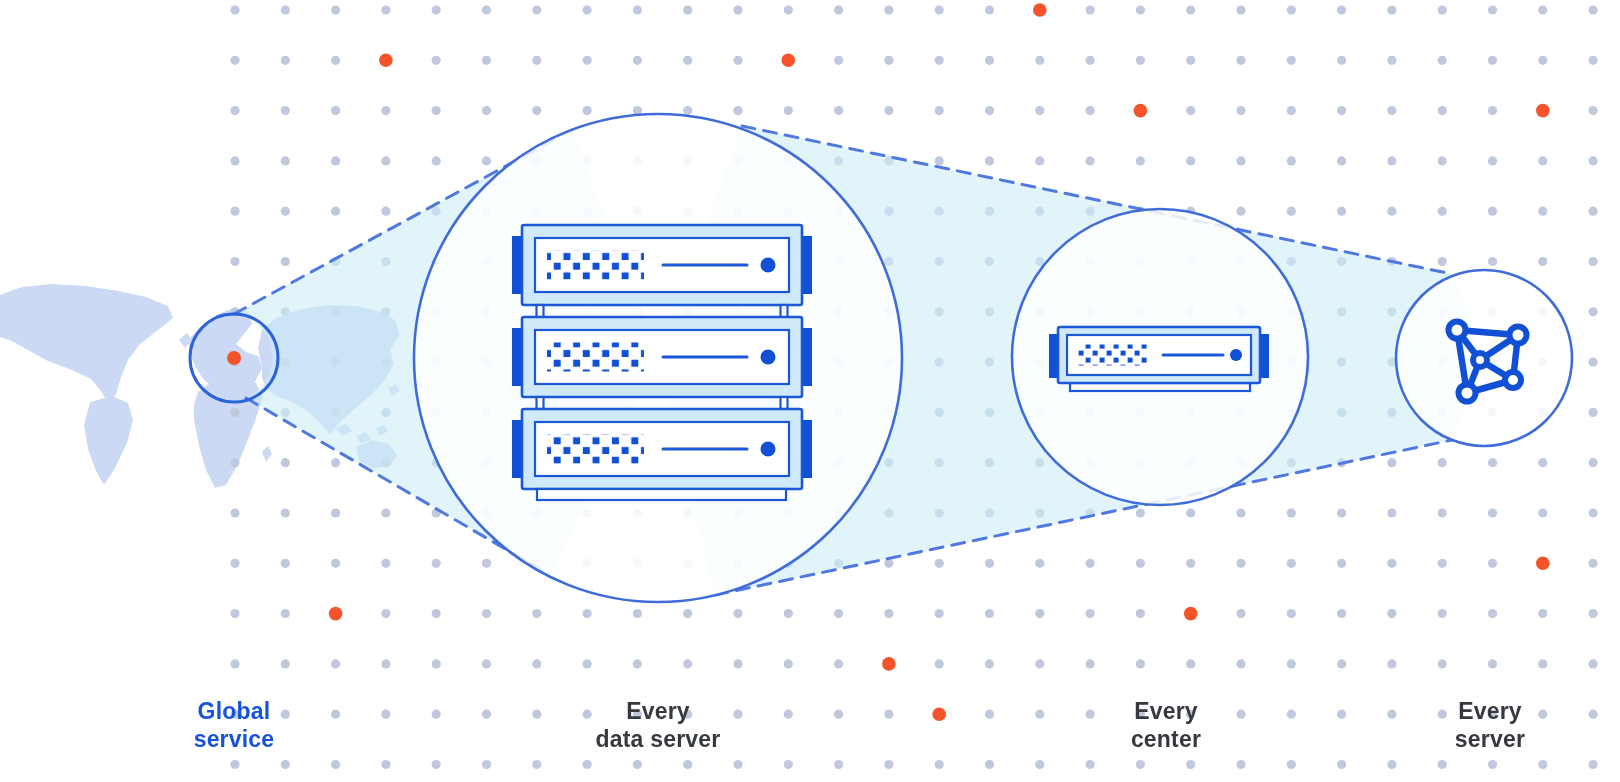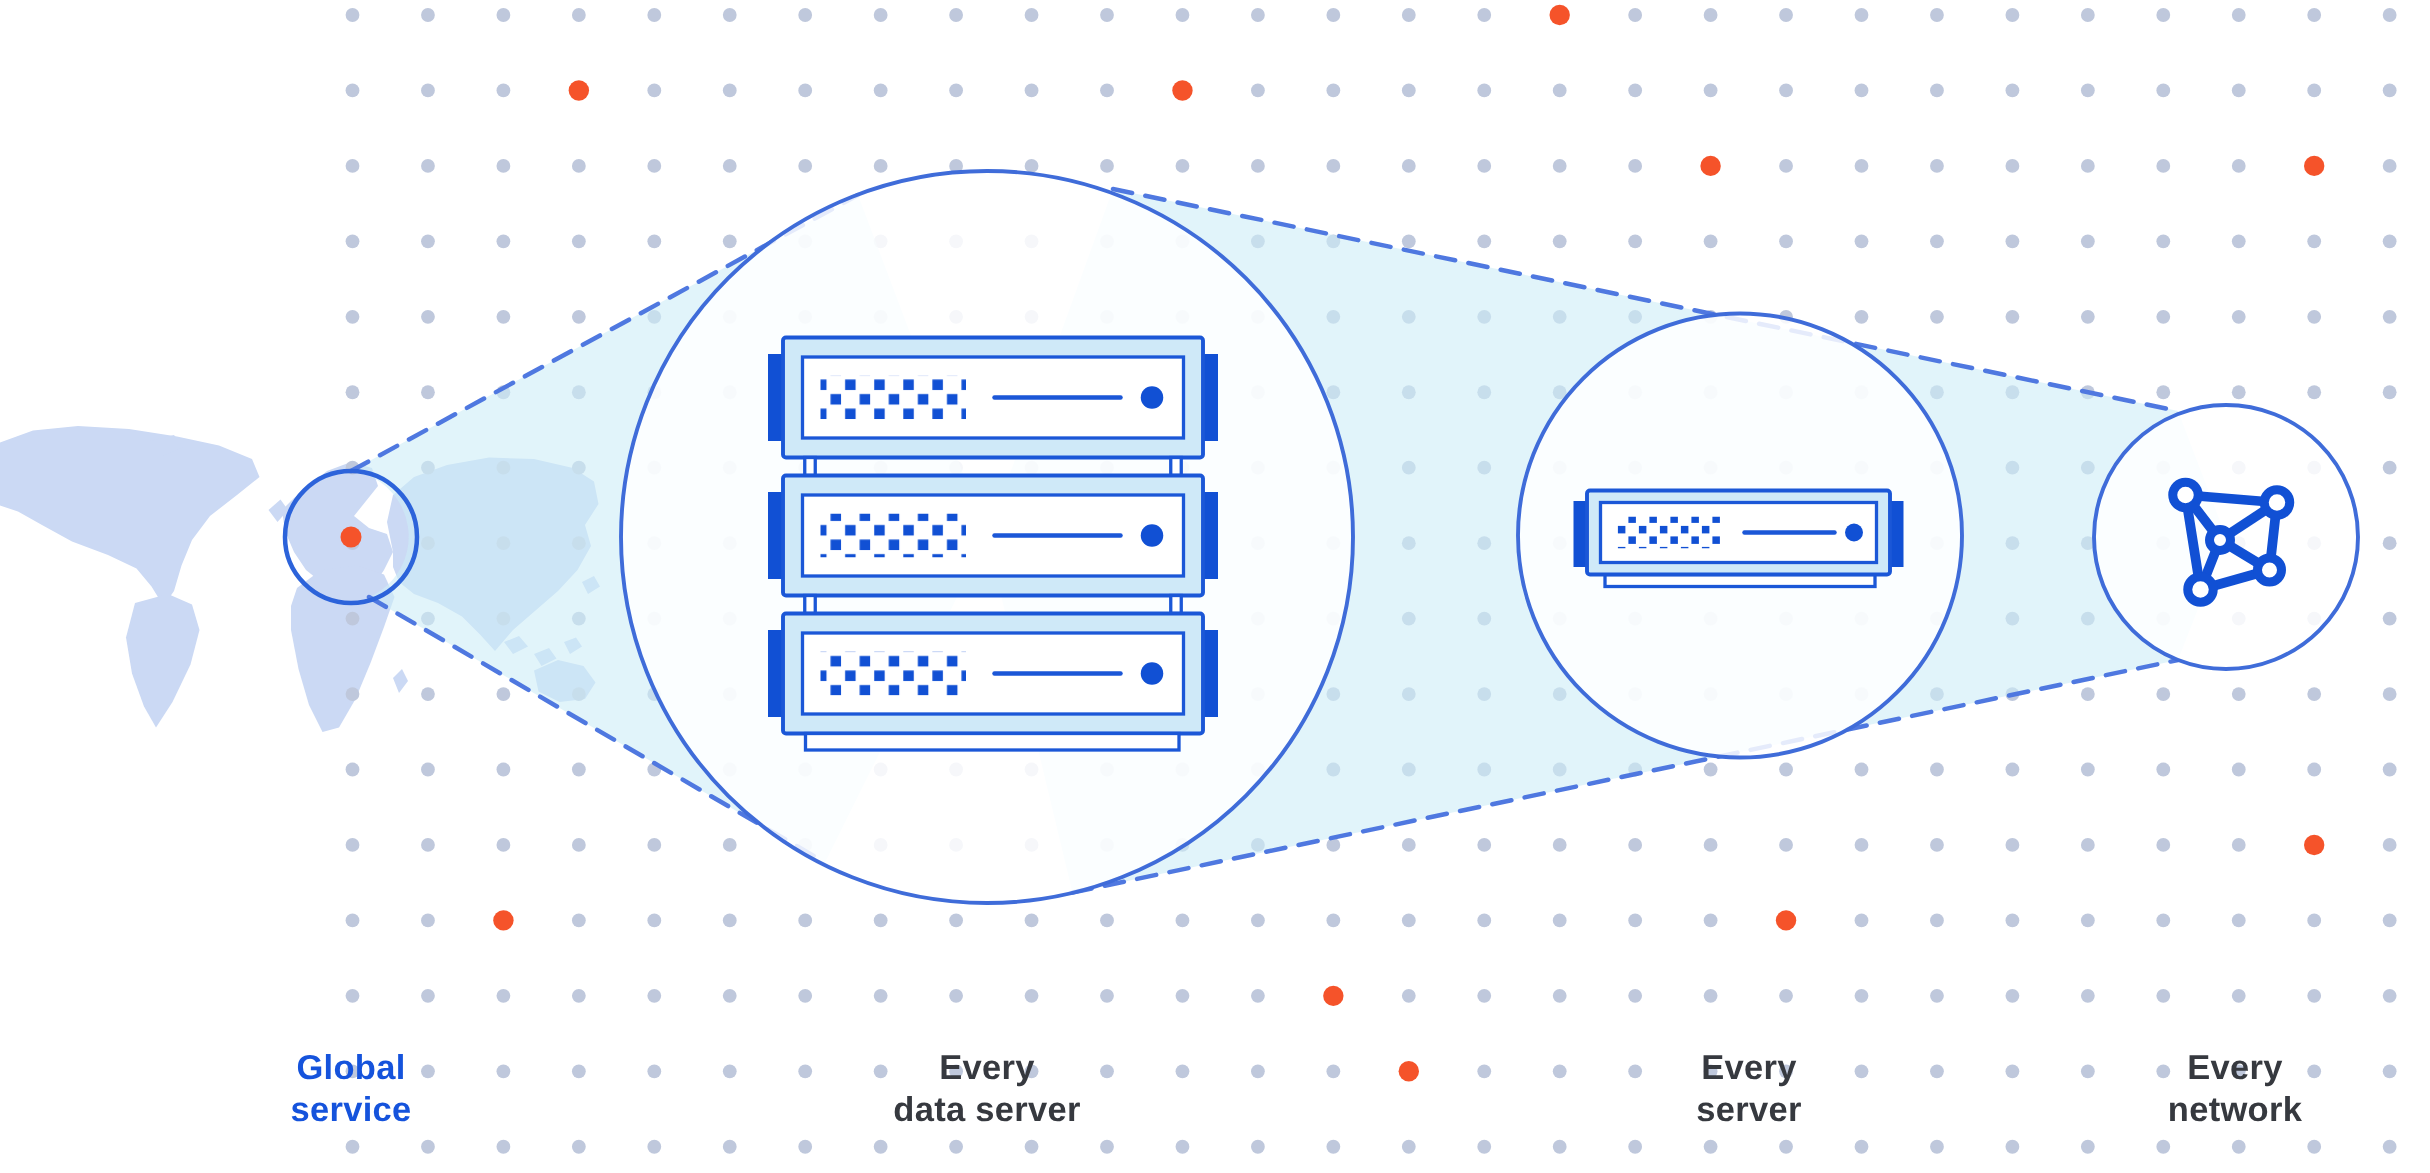--- a/index.html
+++ b/index.html
@@ -592,19 +592,19 @@
   <div class="caption accent" style="left:234px">
     <span>Global</span>
     <span>service</span>
   </div>
   <div class="caption" style="left:658px">
     <span>Every</span>
     <span>data server</span>
   </div>
   <div class="caption" style="left:1166px">
     <span>Every</span>
-    <span>server</span>
+    <span>center</span>
   </div>
   <div class="caption" style="left:1490px">
     <span>Every</span>
-    <span>network</span>
+    <span>server</span>
   </div>
 </div>
 
 </body></html>

